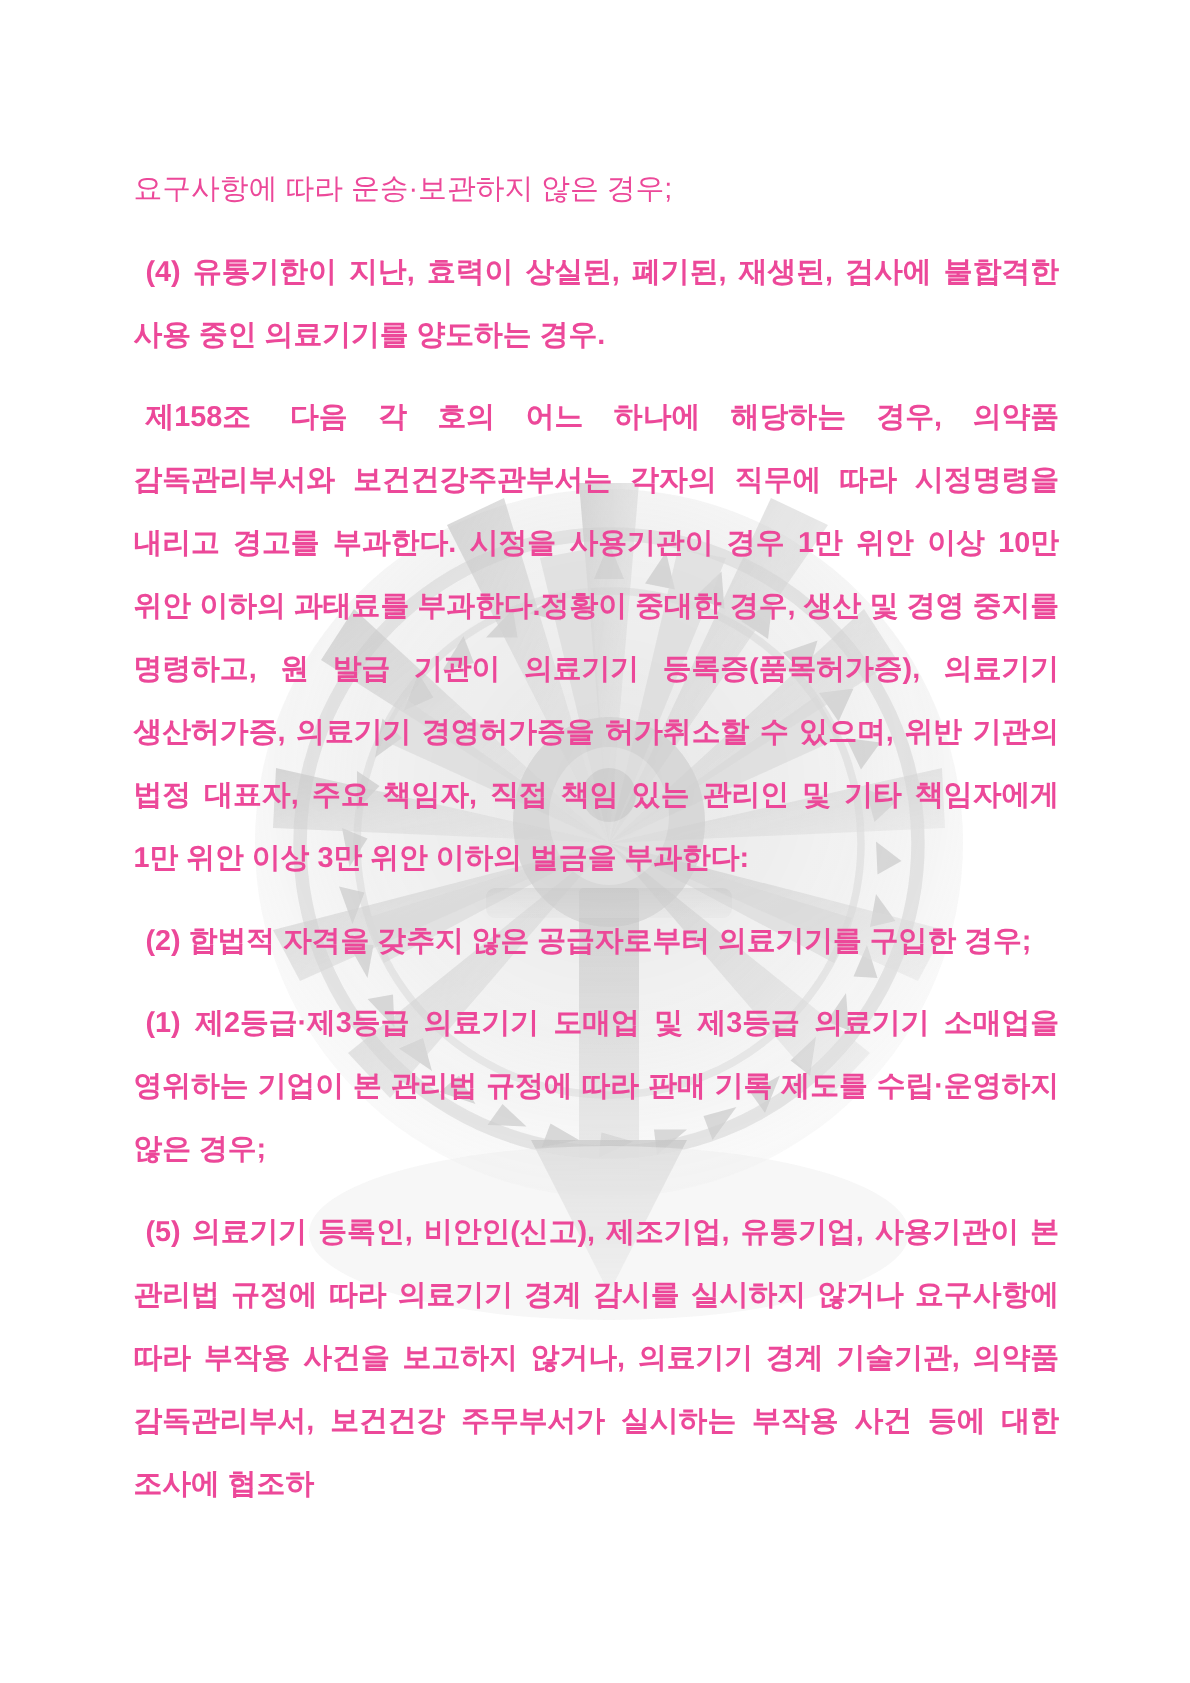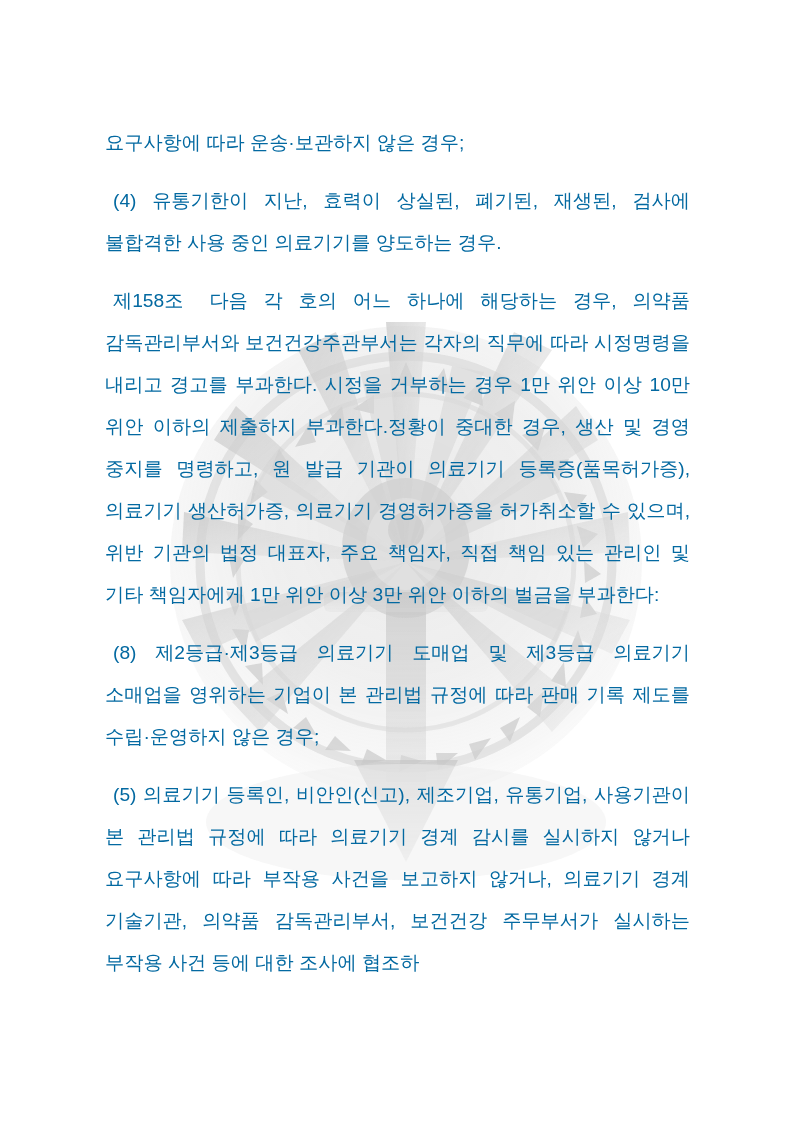--- a/index.html
+++ b/index.html
@@ -40,31 +40,32 @@
 
   
   #text-layer {
     position: absolute;
     left: 89px;
     top: 106px;
     width: 617px;
     z-index: 2;
   }
   .para {
-    margin: 16px;
+    margin: 0;
     font-size: 19.2px;
     line-height: 42px;
     text-align: justify;
     text-justify: inter-character;
     word-break: keep-all;
     letter-spacing: 0px;
-    color: #0369a1;
+    color: #ec4899;
   }
   .para + .para {
     margin-top: 13px;
+    font-weight: bold;
   }
   .para.indent {
     text-indent: 8px;
   }
   
   .para {
     text-align-last: left;
   }
   .gap-wide {
     display: inline-block;
@@ -181,25 +182,26 @@
     </svg>
   </div>
 
   <div id="text-layer">
 
     <p class="para">요구사항에 따라 운송·보관하지 않은 경우;</p>
 
     <p class="para indent"> (4) 유통기한이 지난, 효력이 상실된, 폐기된, 재생된, 검사에 불합격한 사용 중인 의료기기를 양도하는 경우.</p>
 
     <p class="para indent">
-      <span>제158조</span><span class="gap-wide"></span><span>다음 각 호의 어느 하나에 해당하는 경우, 의약품 감독관리부서와 보건건강주관부서는 각자의 직무에 따라 시정명령을 내리고 경고를 부과한다. 시정을 거부하는 경우 1만 위안 이상 10만 위안 이하의 제출하지 부과한다.정황이 중대한 경우, 생산 및 경영 중지를 명령하고, 원 발급 기관이 의료기기 등록증(품목허가증), 의료기기 생산허가증, 의료기기 경영허가증을 허가취소할 수 있으며, 위반 기관의 법정 대표자, 주요 책임자, 직접 책임 있는 관리인 및 기타 책임자에게 1만 위안 이상 3만 위안 이하의 벌금을 부과한다:</span>
+      <span>제158조</span><span class="gap-wide"></span><span>다음 각 호의 어느 하나에 해당하는 경우, 의약품 감독관리부서와 보건건강주관부서는 각자의 직무에 따라 시정명령을 내리고 경고를 부과한다. 시정을 사용기관이 경우 1만 위안 이상 10만 위안 이하의 과태료를 부과한다.정황이 중대한 경우, 생산 및 경영 중지를 명령하고, 원 발급 기관이 의료기기 등록증(품목허가증), 의료기기 생산허가증, 의료기기 경영허가증을 허가취소할 수 있으며, 위반 기관의 법정 대표자, 주요 책임자, 직접 책임 있는 관리인 및 기타 책임자에게 1만 위안 이상 3만 위안 이하의 벌금을 부과한다:</span>
     </p>
 
 
-
-
-    <p class="para indent"> (8) 제2등급·제3등급 의료기기 도매업 및 제3등급 의료기기 소매업을 영위하는 기업이 본 관리법 규정에 따라 판매 기록 제도를 수립·운영하지 않은 경우;</p>
+    <p class="para indent"> (2) 합법적 자격을 갖추지 않은 공급자로부터 의료기기를 구입한 경우;</p>
+
+
+    <p class="para indent"> (1) 제2등급·제3등급 의료기기 도매업 및 제3등급 의료기기 소매업을 영위하는 기업이 본 관리법 규정에 따라 판매 기록 제도를 수립·운영하지 않은 경우;</p>
 
     <p class="para indent"> (5) 의료기기 등록인, 비안인(신고), 제조기업, 유통기업, 사용기관이 본 관리법 규정에 따라 의료기기 경계 감시를 실시하지 않거나 요구사항에 따라 부작용 사건을 보고하지 않거나, 의료기기 경계 기술기관, 의약품 감독관리부서, 보건건강 주무부서가 실시하는 부작용 사건 등에 대한 조사에 협조하</p>
 
   </div>
 
 </div>
 
 </body></html>

